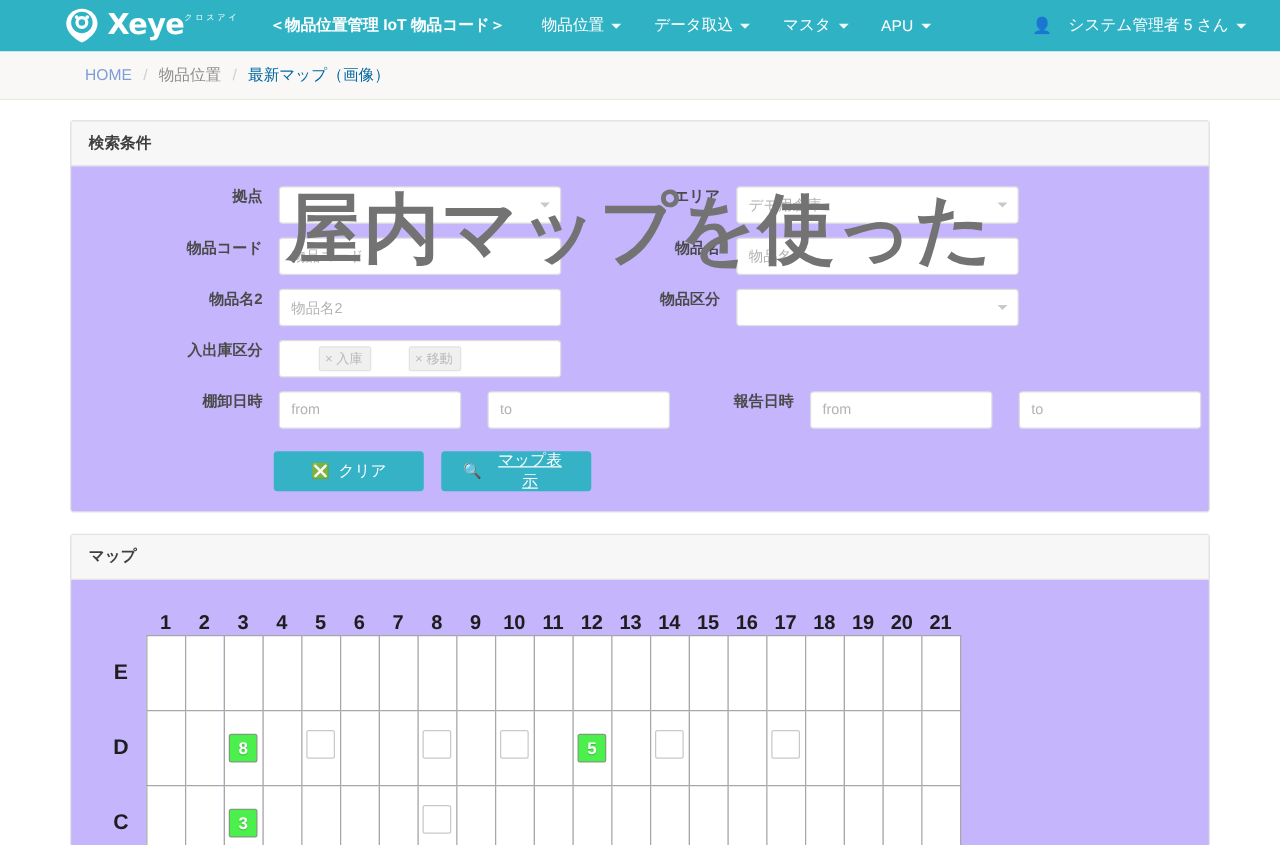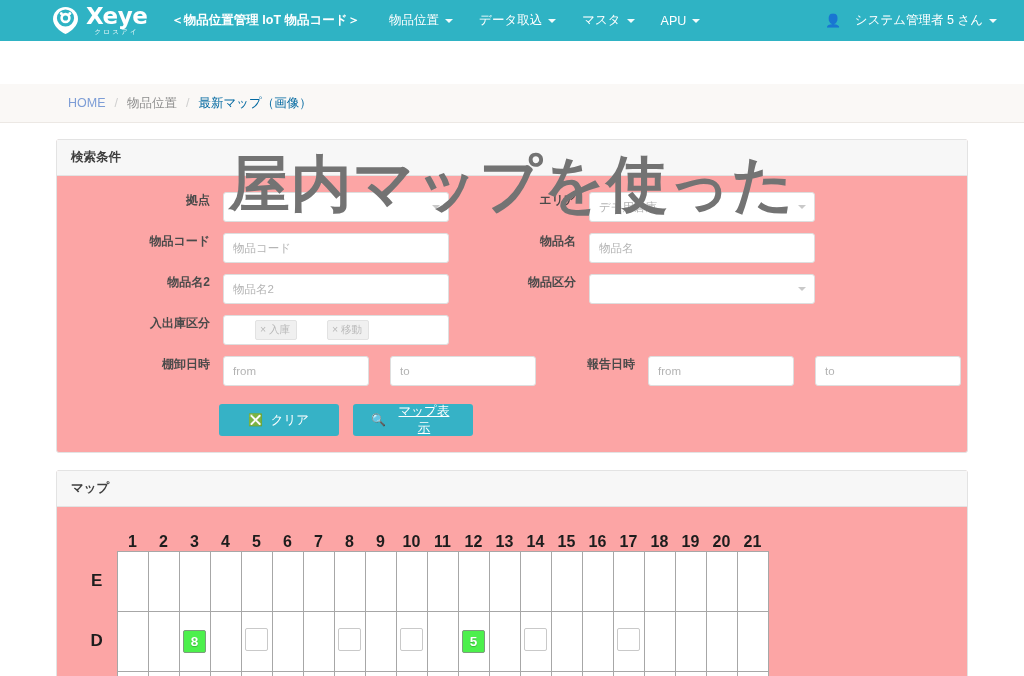--- a/index.html
+++ b/index.html
@@ -19,21 +19,21 @@
     height: 41px; background: #2fb3c4;
     display: flex; align-items: center;
     padding: 0 14px 0 52px;
     position: relative; z-index: 5;
   }
   .brand { display: flex; align-items: center; gap: 7px; margin-right: 14px; }
   .brand-mark {
     width: 27px; height: 29px; position: relative; flex: 0 0 auto;
   }
   .brand-mark svg { display: block; }
-  .brand-text { display: flex; flex-direction: column; line-height: 1; }
+  .brand-text { display: flex; flex-direction: row; line-height: 1; }
   .brand-name {
     color: #ffffff; font-size: 23px; font-weight: 700; letter-spacing: -0.5px;
     line-height: 21px; font-family: "DejaVu Sans", sans-serif;
   }
   .brand-sub {
     color: #ffffff; font-size: 6.5px; letter-spacing: 2.2px;
     text-align: center; margin-top: 2px; opacity: .95;
   }
   .nav-tagline {
     color: #ffffff; font-size: 12.5px; font-weight: 700;
@@ -51,31 +51,30 @@
     display: inline-block; opacity: .95;
   }
   .nav-right { margin-left: auto; display: flex; align-items: center; }
   .user-glyph { font-size: 13px; color: #fff; margin-right: 7px; }
 
   
   .breadcrumb-bar {
     height: 39px; background: #faf8f6; border-bottom: 1px solid #ece8e4;
     display: flex; align-items: center; padding: 0 0 0 68px;
     font-size: 12.5px;
-    margin-top: 43px;
   }
   .bc-link { color: #7d9dd6; cursor: pointer; }
   .bc-static { color: #8e8e8e; }
   .bc-current { color: #0369a1; font-weight: 400; }
   .bc-sep { color: #cfcfcf; margin: 0 9px; }
 
   
   .page { padding: 16px 56px 0 56px; background: #ffffff; }
   .panel {
-    background: #fca5a5; border: 1px solid #e3e3e3; border-radius: 3px;
+    background: #c4b5fd; border: 1px solid #e3e3e3; border-radius: 3px;
     margin-bottom: 17px;
   }
   .panel-head {
     background: #f7f7f7; border-bottom: 1px solid #e3e3e3;
     padding: 9px 14px; font-size: 12.5px; color: #3f3f3f; font-weight: 700;
   }
   .panel-body { padding: 16px 14px 14px 14px; position: relative; }
 
   
   .form-row { display: flex; align-items: center; margin-bottom: 11px; }

